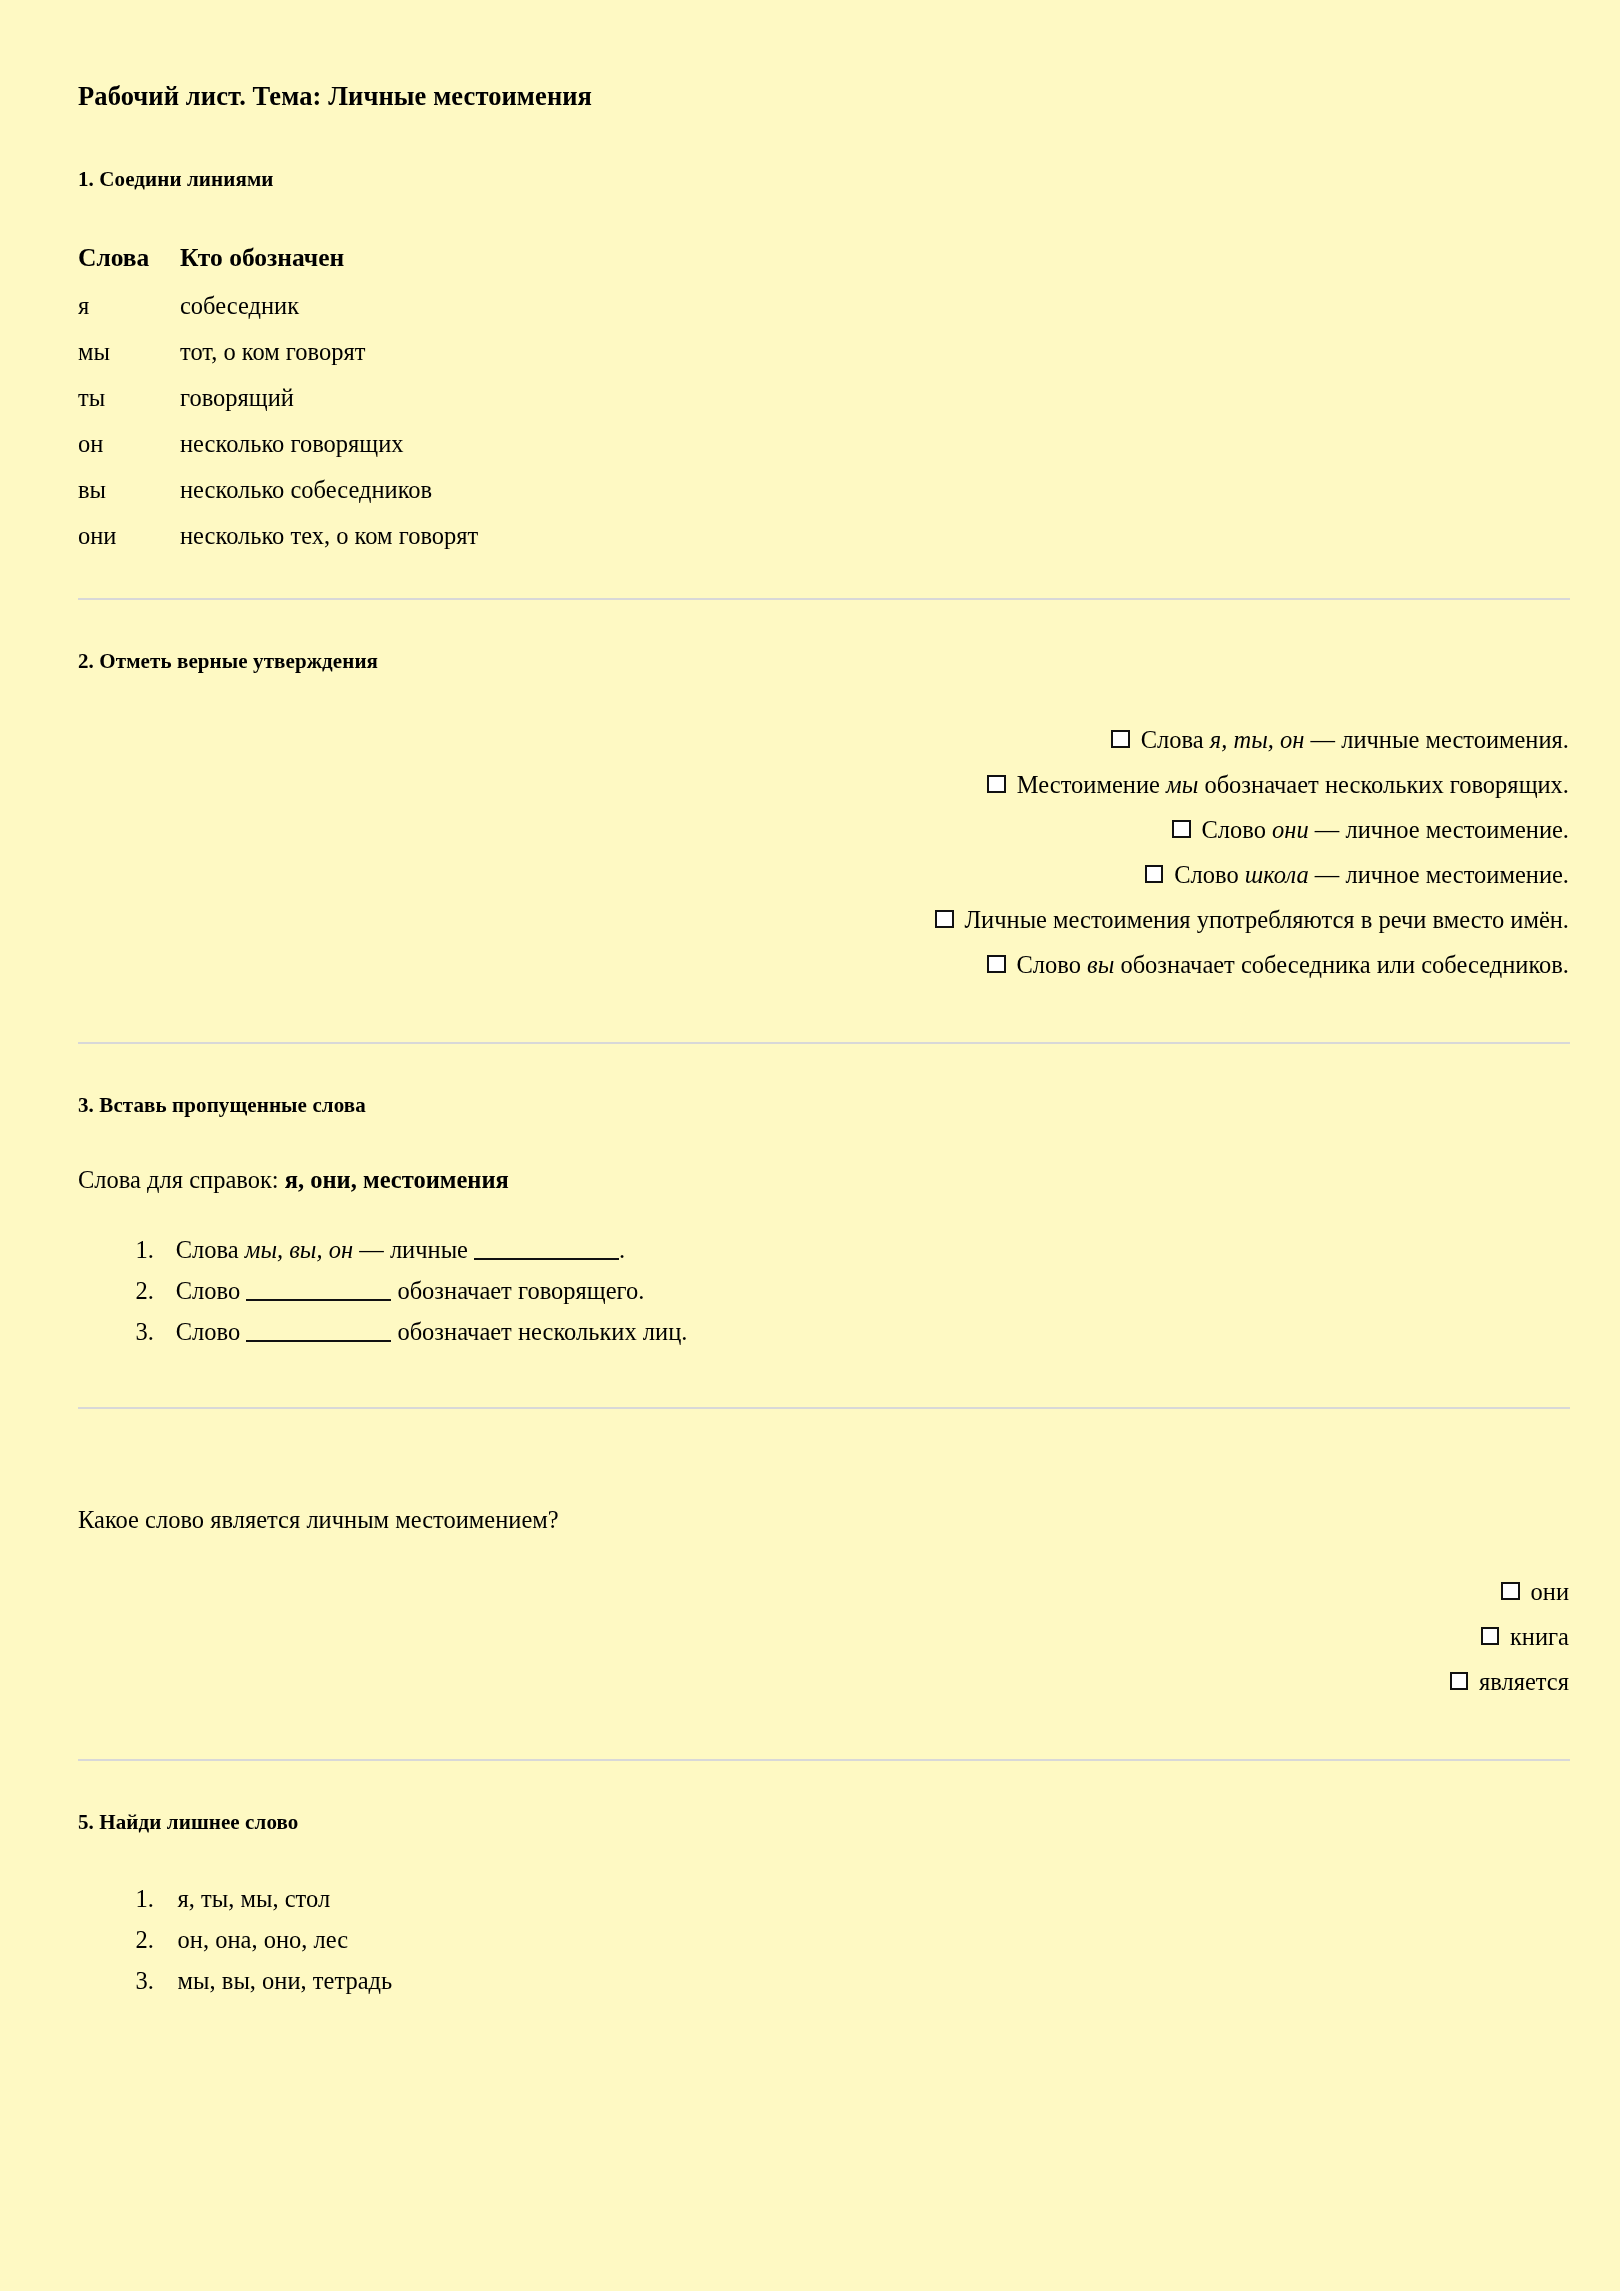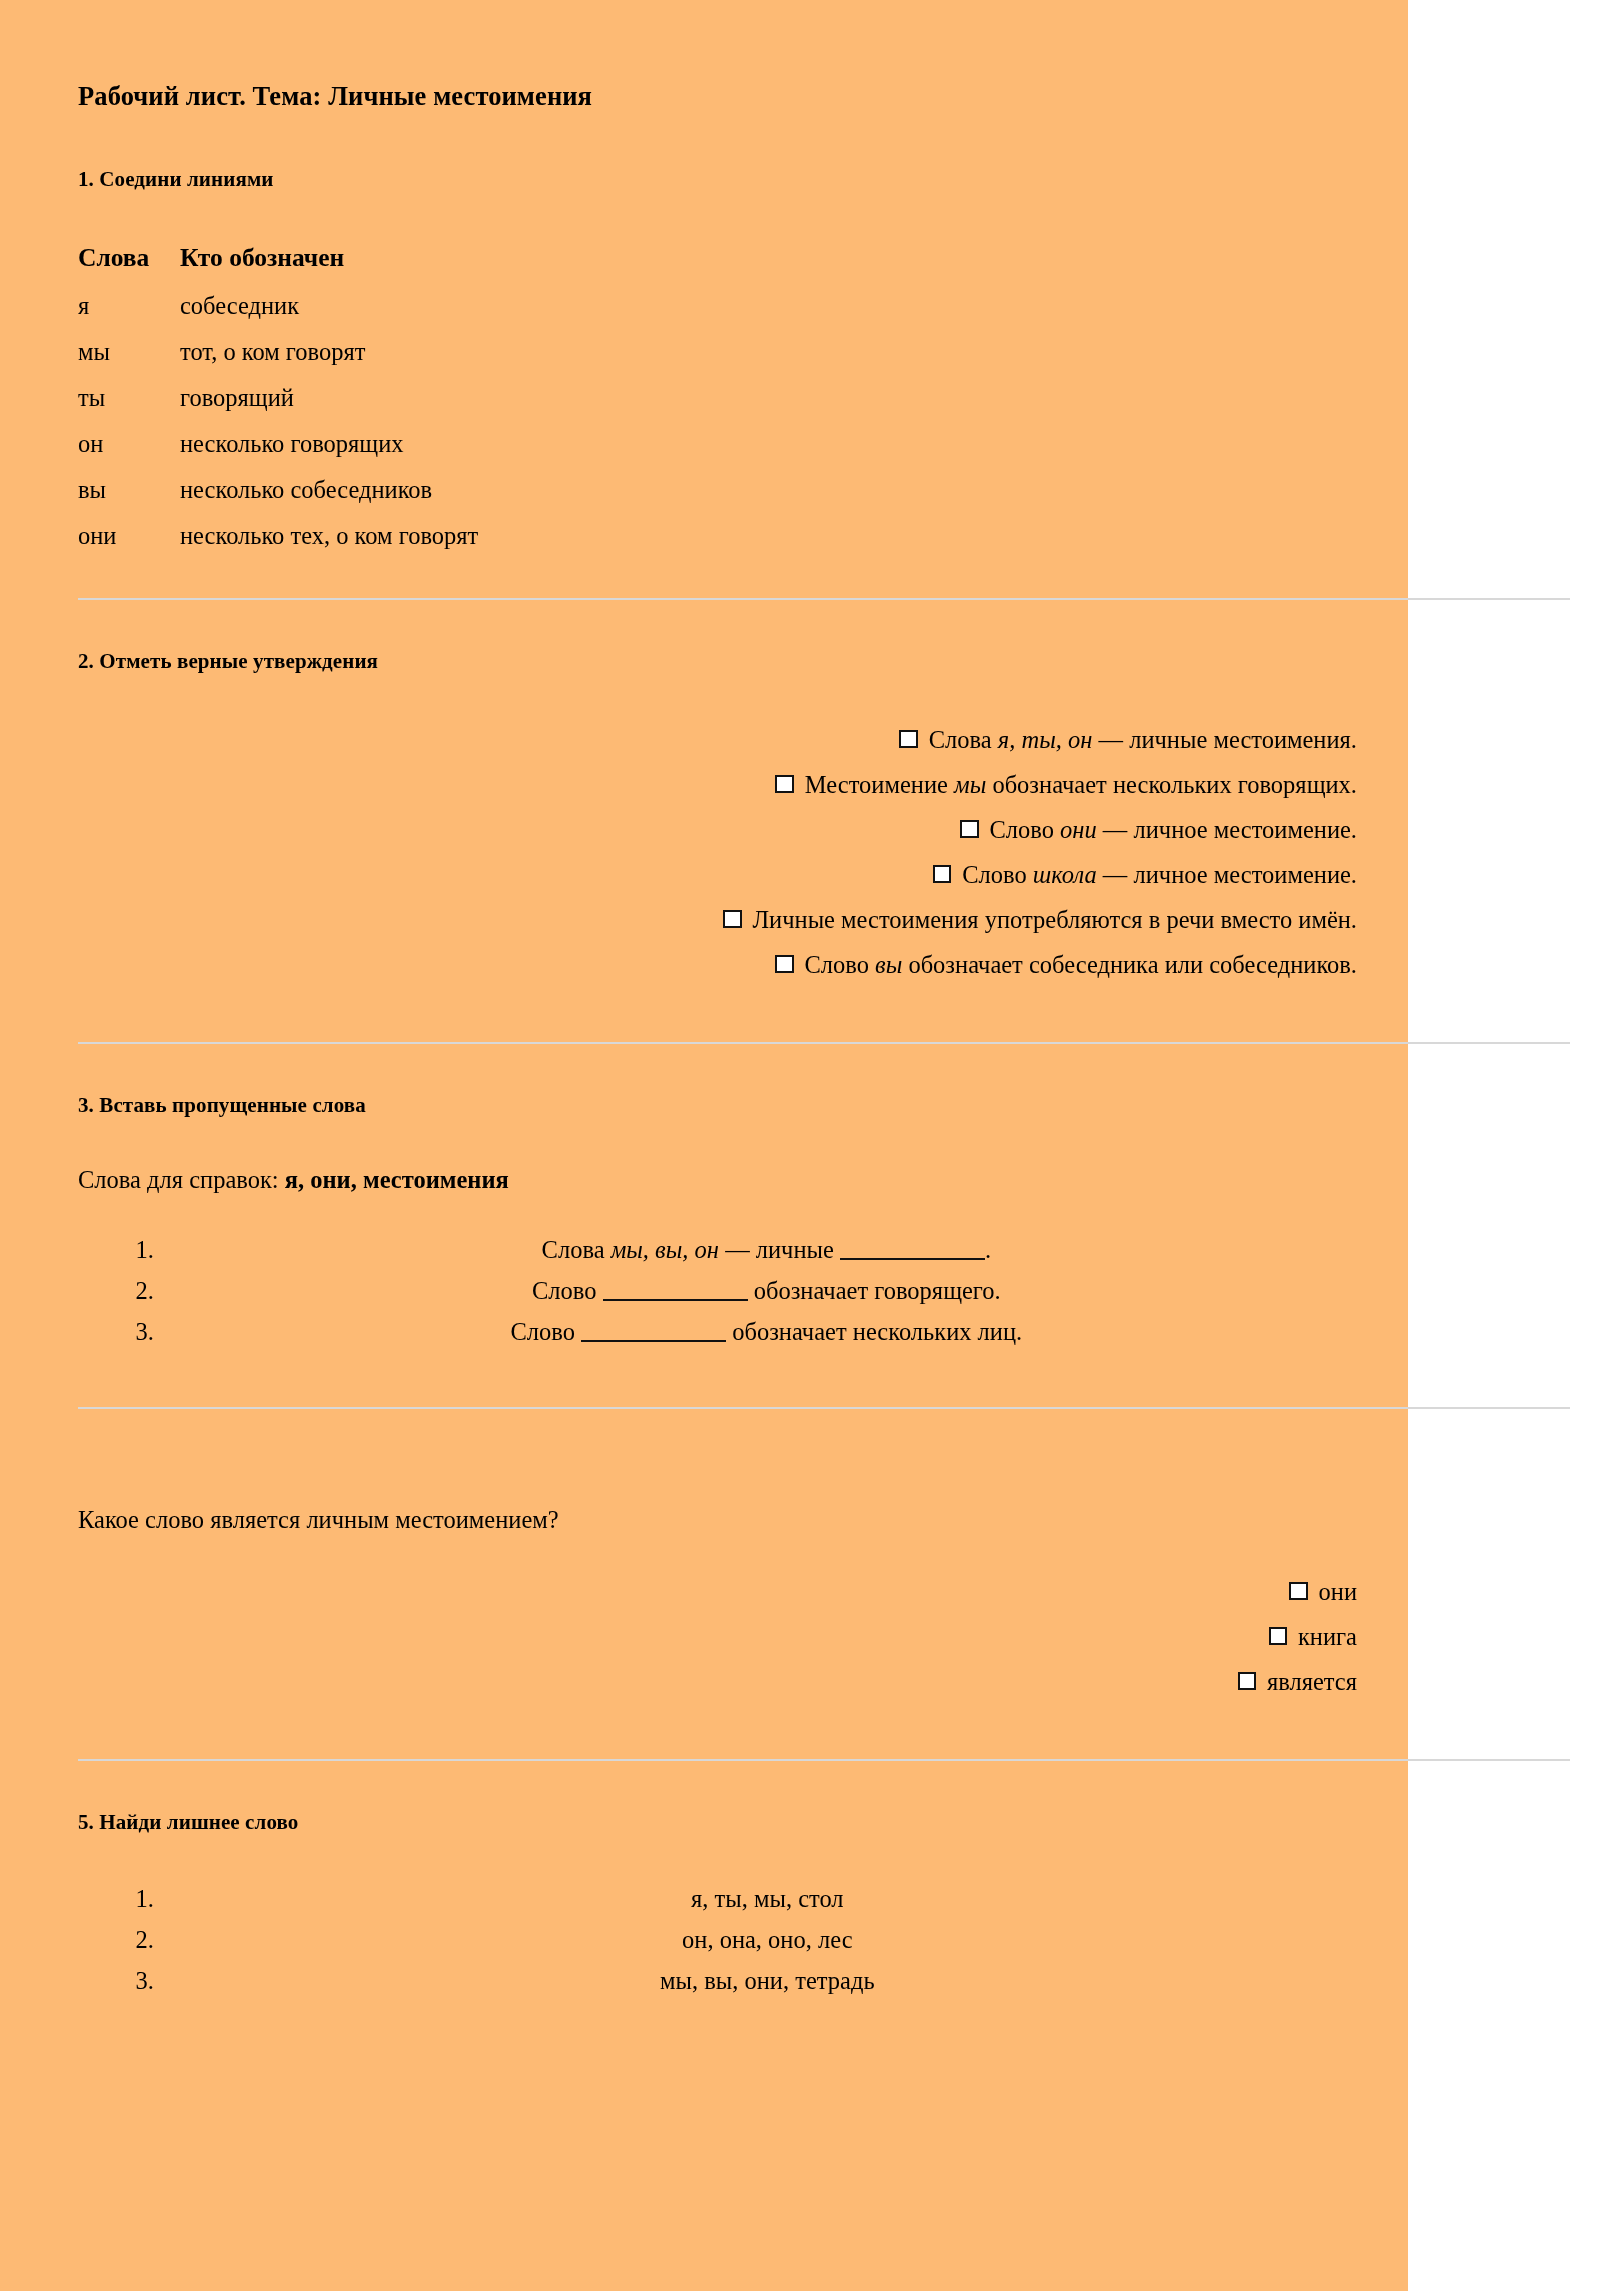--- a/index.html
+++ b/index.html
@@ -9,25 +9,25 @@
     background: #ffffff;
   }
   body {
     width: 1620px;
     min-height: 2292px;
     font-family: "Liberation Serif", "DejaVu Serif", serif;
     color: #000000;
     -webkit-font-smoothing: antialiased;
   }
   .page {
-    width: 1408px;
+    width: 1620px;
     min-height: 2292px;
     box-sizing: border-box;
     padding: 61px 51px 39px 78px;
-    background: #fdba74;
+    background: #fef9c3;
   }
 
   
   .doc-title {
     font-size: 26.5px;
     font-weight: bold;
     margin: 19.6px 0 0 0;
     letter-spacing: 0.1px;
   }
   .section-heading {
@@ -99,21 +99,20 @@
   
   ol.numlist {
     margin: 0;
     padding-left: 82px;
     font-size: 24.5px;
     line-height: 41px;
   }
   ol.numlist > li {
     padding-left: 15.7px;
     white-space: nowrap;
-    text-align: center;
   }
   ol.numlist.wide > li { padding-left: 17.6px; }
 
   .blank {
     display: inline-block;
     border-bottom: 2px solid #111111;
     height: 21.6px;
     vertical-align: -2px;
   }
   .blank-a { width: 145px; }

